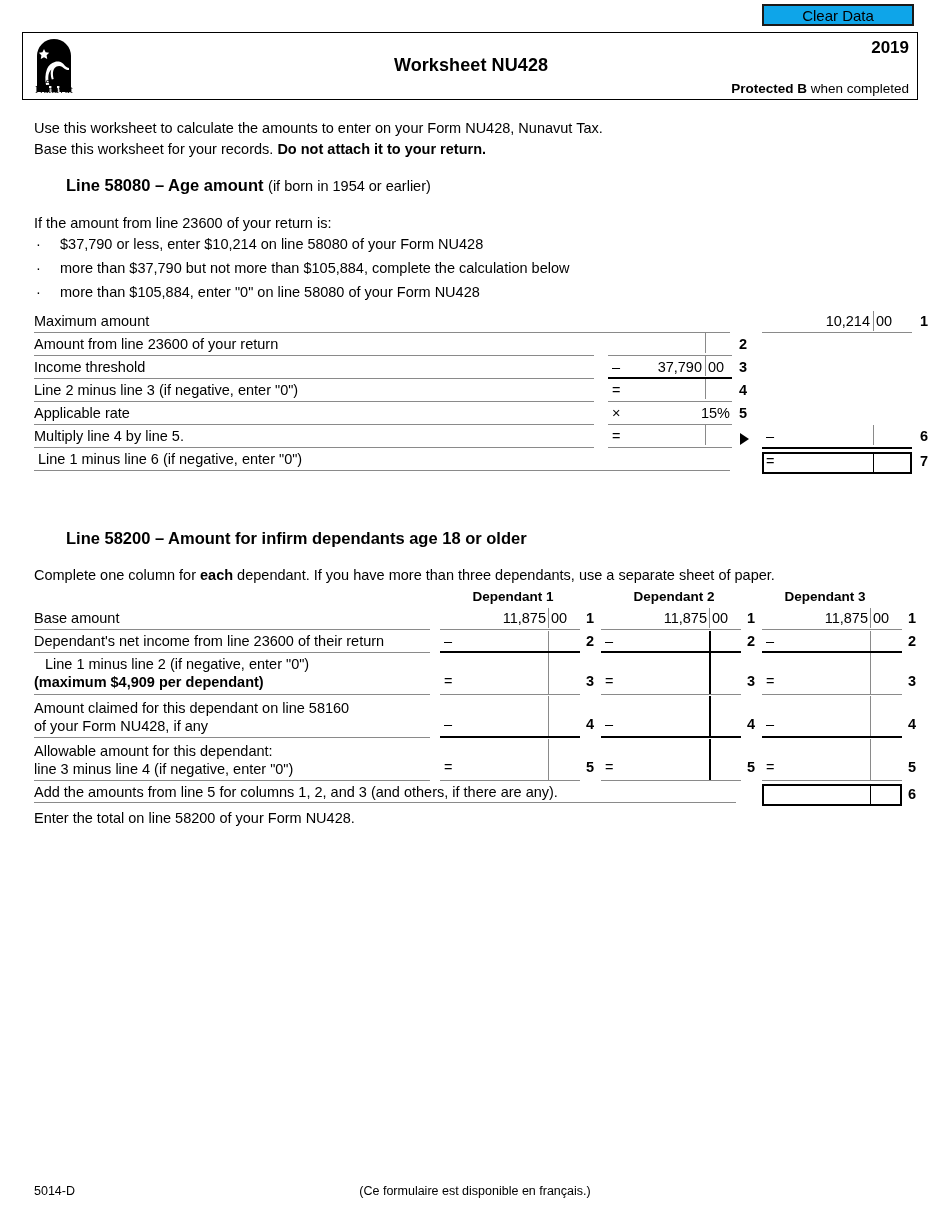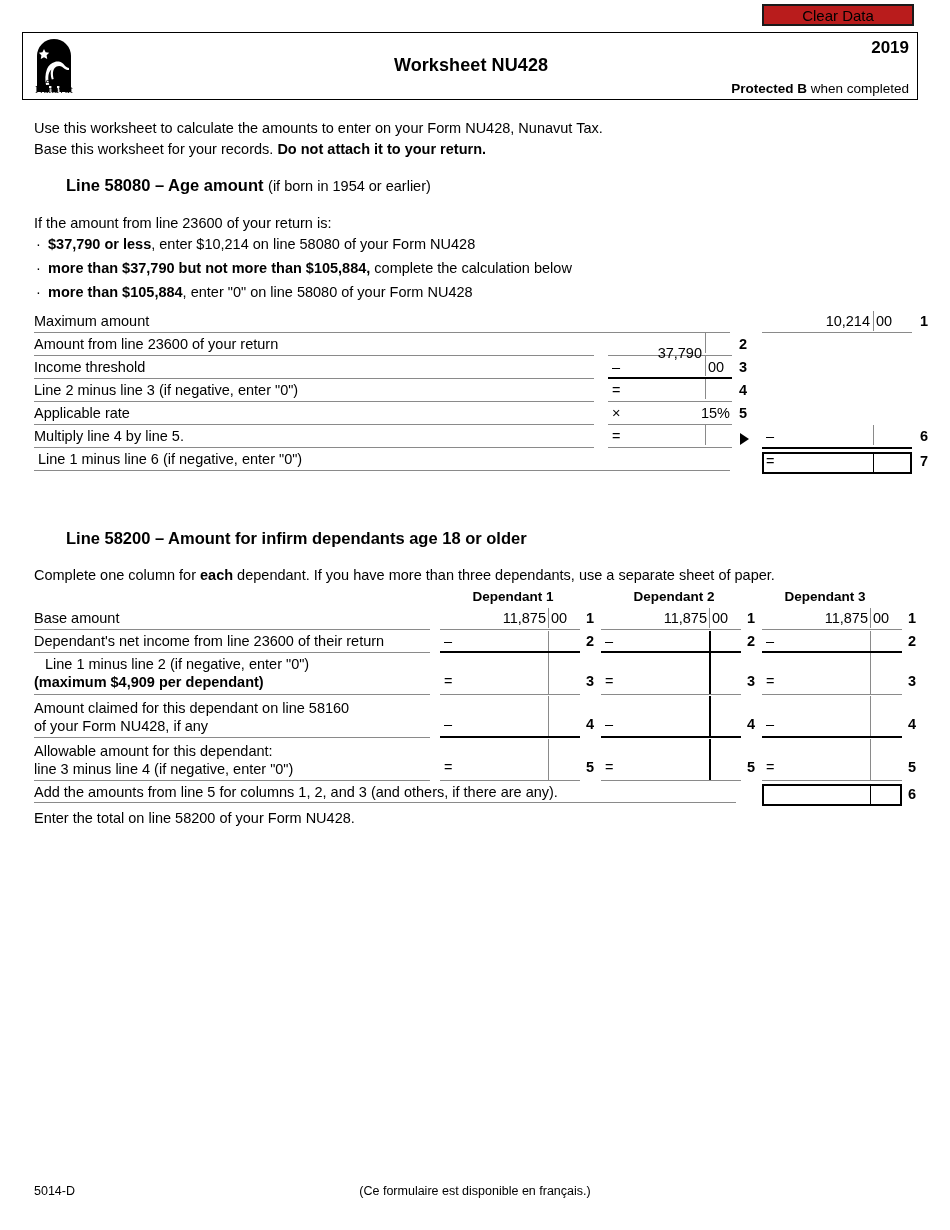--- a/index.html
+++ b/index.html
@@ -22,21 +22,21 @@
     overflow: hidden;
   }
 
   
   .clear-data-btn {
     position: absolute;
     left: 762px;
     top: 4px;
     width: 152px;
     height: 22px;
-    background: #b91c1c;
+    background: #0ea5e9;
     border: 2px solid #1a1a1a;
     box-sizing: border-box;
     font-size: 15px;
     line-height: 18px;
     text-align: center;
     color: #000;
     cursor: pointer;
     padding-top: 1px;
   }
 
@@ -119,21 +119,21 @@
 
   .bullets {
     position: absolute;
     left: 36px;
     top: 232px;
     font-size: 14.5px;
     line-height: 24px;
   }
   .bullets .bullet { white-space: nowrap; }
   .bullets .dot { display:inline-block; width: 12px; }
-  .bullets b { font-weight: bold; }
+  .bullets b { font-weight: normal; margin-left: 12px; }
 
   .after-note {
     position: absolute;
     left: 34px;
     font-size: 14.5px;
   }
   #after1 { top: 483px; }
   #after2 { top: 810px; }
 
   
@@ -269,21 +269,21 @@
   <div class="rule" style="left:34px; top:424px; width:560px;"></div>
   <div class="rule" style="left:34px; top:447px; width:560px;"></div>
   <div class="rule" style="left:34px; top:470px; width:696px;"></div>
 
   <div class="op" style="left:612px; top:336px;"></div>
   <div class="vrule" style="left:705px; top:333px; height:20px;"></div>
   <div class="rule" style="left:608px; top:355px; width:124px;"></div>
   <div class="lineno" style="left:739px; top:336px;">2</div>
 
   <div class="op" style="left:612px; top:359px;">–</div>
-  <div class="num" style="left:620px; top:345px; width:82px;">37,790</div>
+  <div class="num" style="left:620px; top:359px; width:82px;">37,790</div>
   <div class="vrule" style="left:705px; top:356px; height:20px;"></div>
   <div class="num" style="left:708px; top:359px; width:22px; text-align:left;">00</div>
   <div class="rule dark" style="left:608px; top:377px; width:124px;"></div>
   <div class="lineno" style="left:739px; top:359px;">3</div>
 
   <div class="op" style="left:612px; top:382px;">=</div>
   <div class="vrule" style="left:705px; top:379px; height:20px;"></div>
   <div class="rule" style="left:608px; top:401px; width:124px;"></div>
   <div class="lineno" style="left:739px; top:382px;">4</div>
 

